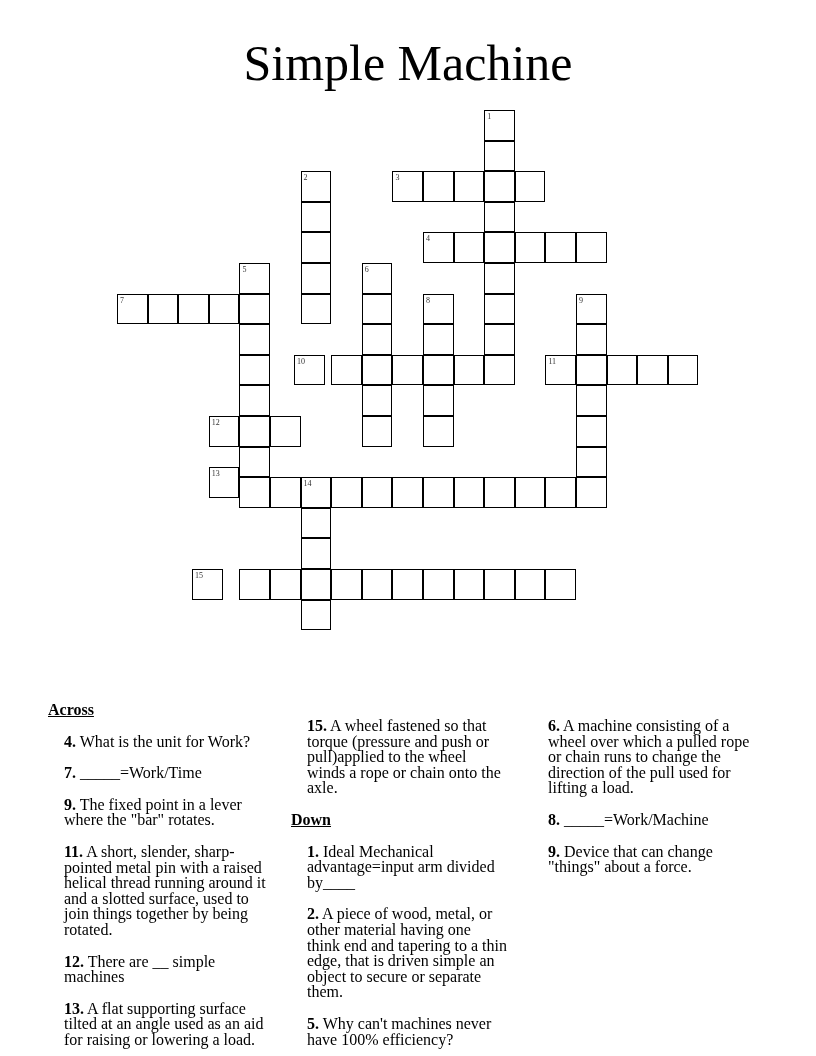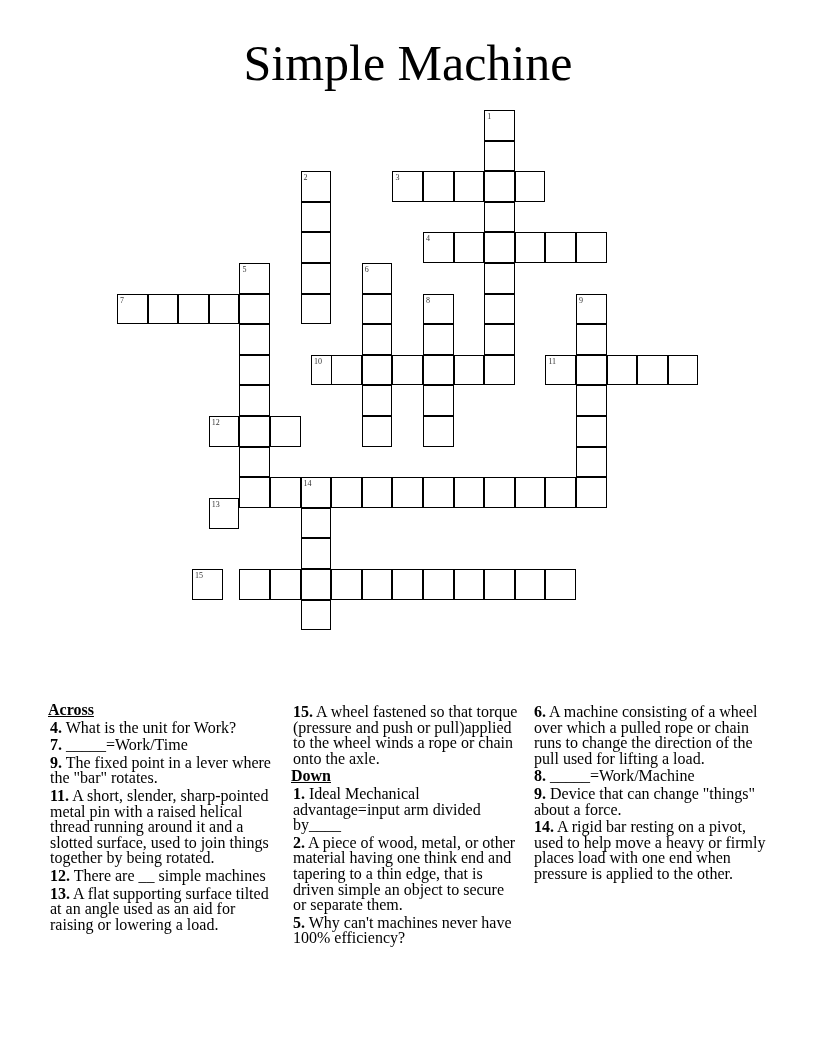--- a/index.html
+++ b/index.html
@@ -6,21 +6,21 @@
   body { width: 816px; height: 1056px; position: relative; overflow: hidden; font-family: "Liberation Serif", serif; color: #000; }
   .title { position: absolute; top: 32px; left: 0; width: 816px; text-align: center; font-size: 50px; line-height: 62px; }
   .grid { position: absolute; left: 117px; top: 110px; }
   .cell { position: absolute; width: 30.6px; height: 30.6px; box-sizing: border-box; border: 1.5px solid #000; background: #fff; }
   .num { position: absolute; left: 2px; top: 1px; font-size: 8px; line-height: 9px; color: #333; }
   .clues { position: absolute; top: 702px; font-size: 16px; line-height: 15.6px; }
   .col1 { left: 48px; width: 235px; }
   .col2 { left: 291px; width: 232px; }
   .col3 { left: 532px; width: 240px; }
   .heading { font-weight: bold; text-decoration: underline; margin-bottom: 2px; }
-  .clue { margin: 2px; }
+  .clue { margin: 16px; }
   .clue b { font-weight: bold; }
 </style>
 </head>
 <body>
 
 <div class="title">Simple Machine</div>
 
 <div class="grid" id="grid">
     <div class="cell" style="left: 367.2px; top: 0px;">
       <span class="num">1</span>
@@ -86,37 +86,37 @@
     <div class="cell" style="left: 306px; top: 306px;"></div>
     <div class="cell" style="left: 459px; top: 183.6px;">
       <span class="num">9</span>
     </div>
     <div class="cell" style="left: 459px; top: 214.2px;"></div>
     <div class="cell" style="left: 459px; top: 244.8px;"></div>
     <div class="cell" style="left: 459px; top: 275.4px;"></div>
     <div class="cell" style="left: 459px; top: 306px;"></div>
     <div class="cell" style="left: 459px; top: 336.6px;"></div>
     <div class="cell" style="left: 459px; top: 367.2px;"></div>
-    <div class="cell" style="left: 194px; top: 244.8px; text-decoration: underline;">
+    <div class="cell" style="left: 177px; top: 244.8px; text-decoration: underline;">
       <span class="num">10</span>
     </div>
     <div class="cell" style="left: 214.2px; top: 244.8px;"></div>
     <div class="cell" style="left: 275.4px; top: 244.8px;"></div>
     <div class="cell" style="left: 336.6px; top: 244.8px;"></div>
     <div class="cell" style="left: 428.4px; top: 244.8px;">
       <span class="num">11</span>
     </div>
     <div class="cell" style="left: 489.6px; top: 244.8px;"></div>
     <div class="cell" style="left: 520.2px; top: 244.8px;"></div>
     <div class="cell" style="left: 550.8px; top: 244.8px;"></div>
     <div class="cell" style="left: 91.8px; top: 306px;">
       <span class="num">12</span>
     </div>
     <div class="cell" style="left: 153px; top: 306px;"></div>
-    <div class="cell" style="left: 91.8px; top: 388px;">
+    <div class="cell" style="left: 91.8px; top: 357px;">
       <span class="num">13</span>
     </div>
     <div class="cell" style="left: 153px; top: 367.2px;"></div>
     <div class="cell" style="left: 183.6px; top: 367.2px;">
       <span class="num">14</span>
     </div>
     <div class="cell" style="left: 214.2px; top: 367.2px;"></div>
     <div class="cell" style="left: 244.8px; top: 367.2px;"></div>
     <div class="cell" style="left: 275.4px; top: 367.2px;"></div>
     <div class="cell" style="left: 306px; top: 367.2px;"></div>
@@ -158,14 +158,13 @@
   <div class="heading">Down</div>
   <div class="clue"><b>1.</b><span> Ideal Mechanical advantage=input arm divided by____</span></div>
   <div class="clue"><b>2.</b><span> A piece of wood, metal, or other material having one think end and tapering to a thin edge, that is driven simple an object to secure or separate them.</span></div>
   <div class="clue"><b>5.</b><span> Why can't machines never have 100% efficiency?</span></div>
 </div>
 
 <div class="clues col3">
   <div class="clue"><b>6.</b><span> A machine consisting of a wheel over which a pulled rope or chain runs to change the direction of the pull used for lifting a load.</span></div>
   <div class="clue"><b>8.</b><span> _____=Work/Machine</span></div>
   <div class="clue"><b>9.</b><span> Device that can change "things" about a force.</span></div>
-  <div class="clue"><b>14.</b><span> A rigid bar resting on a pivot, used to help move a heavy or firmly places load with one end when pressure is applied to the other.</span></div>
 </div>
 
 </body></html>

